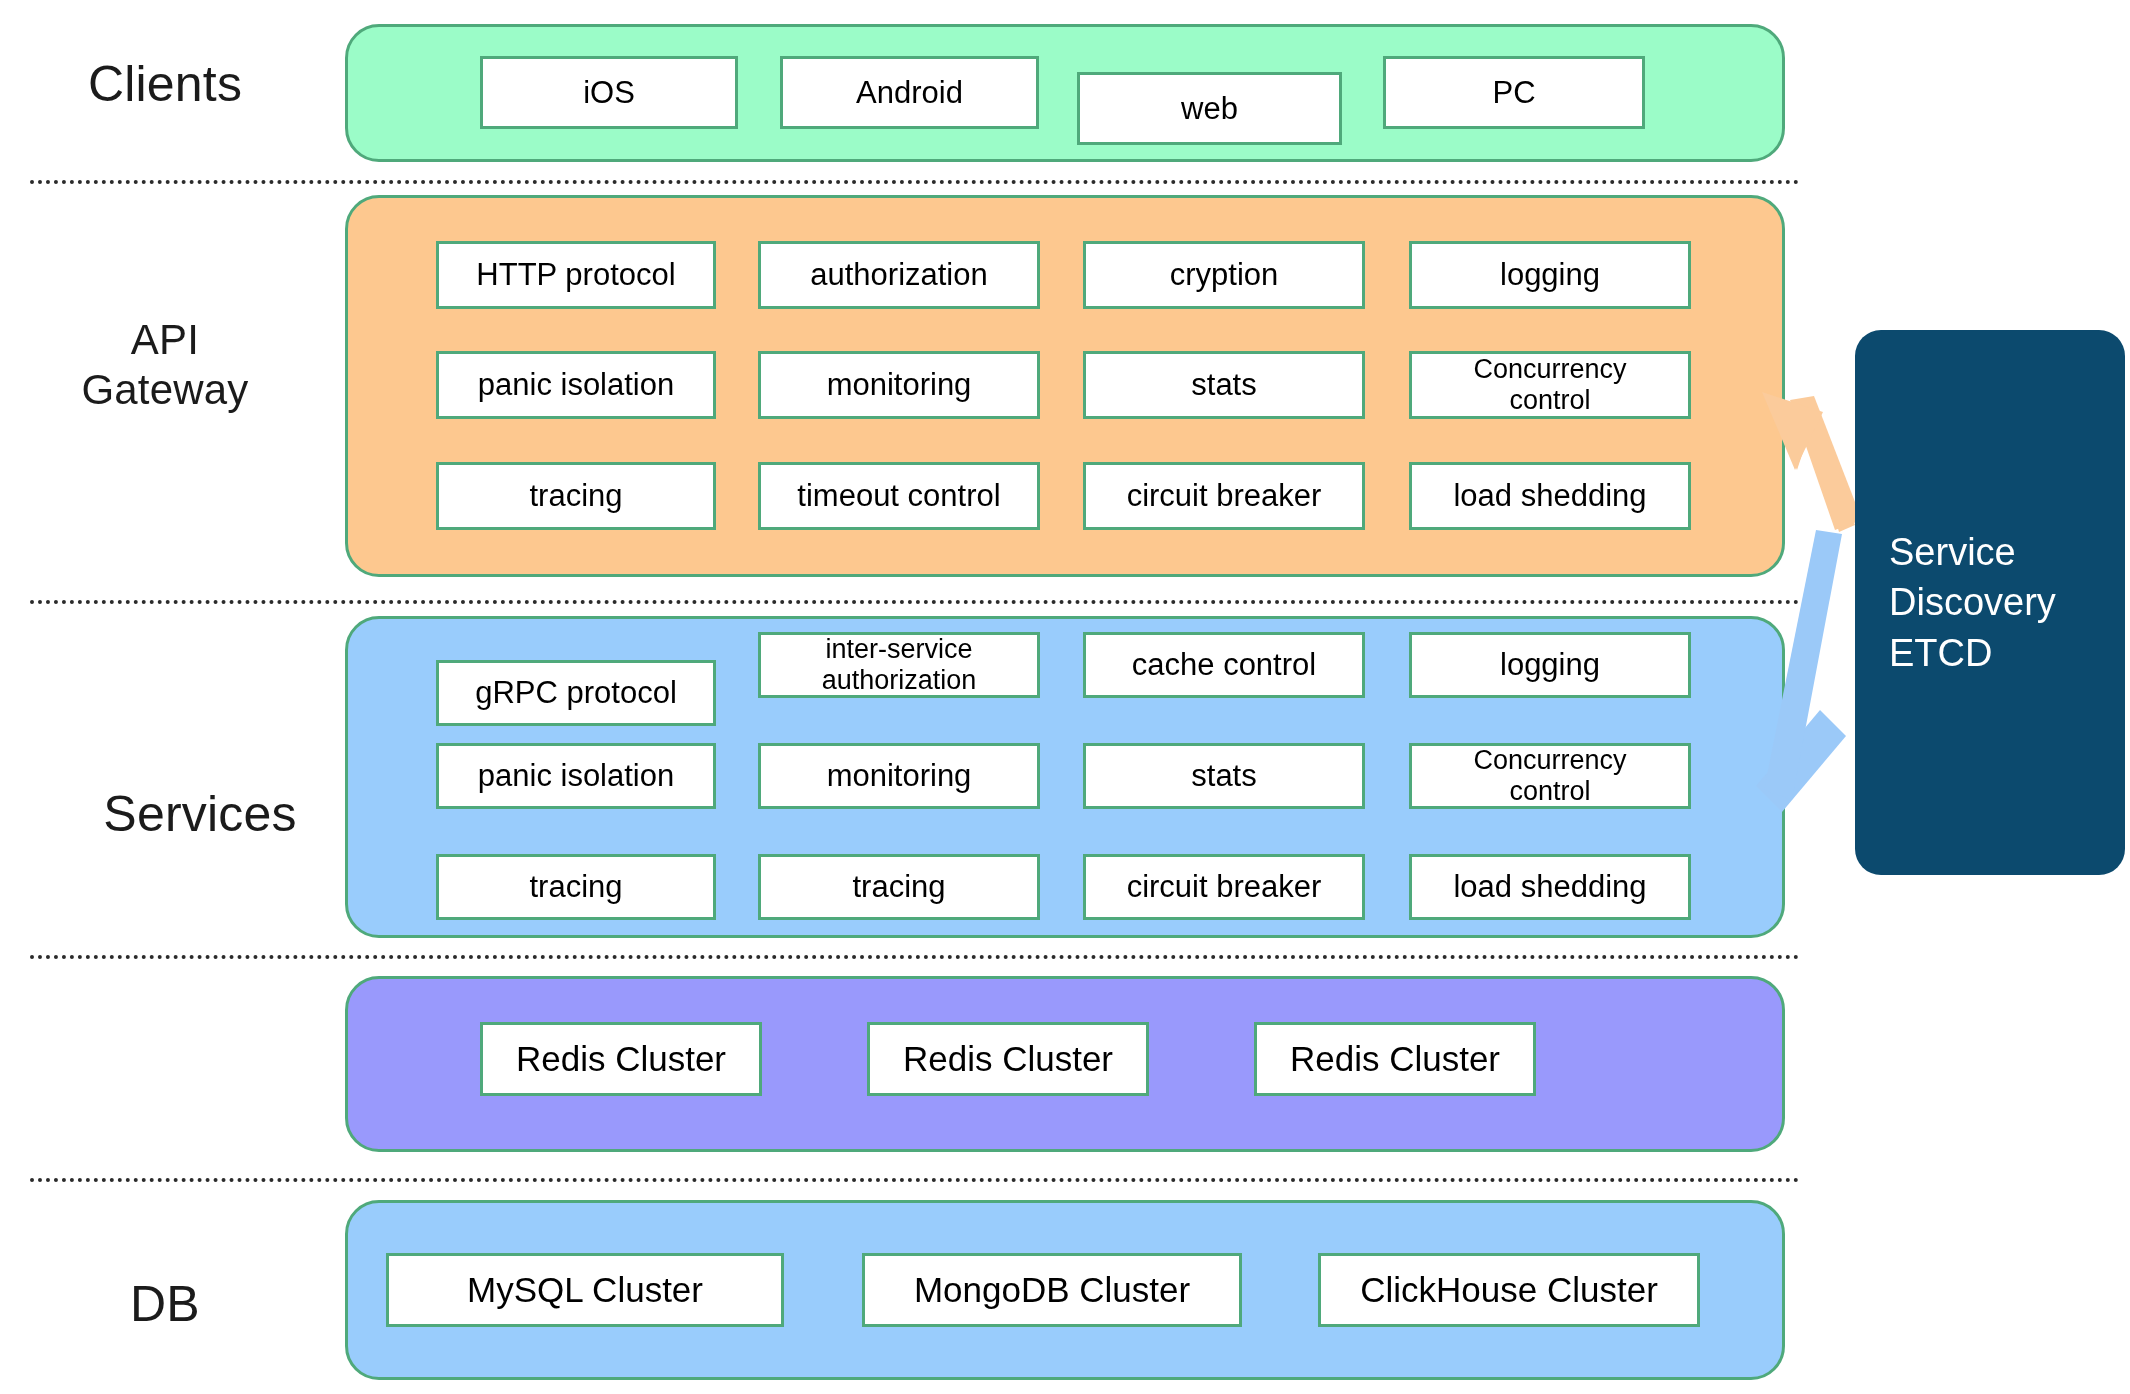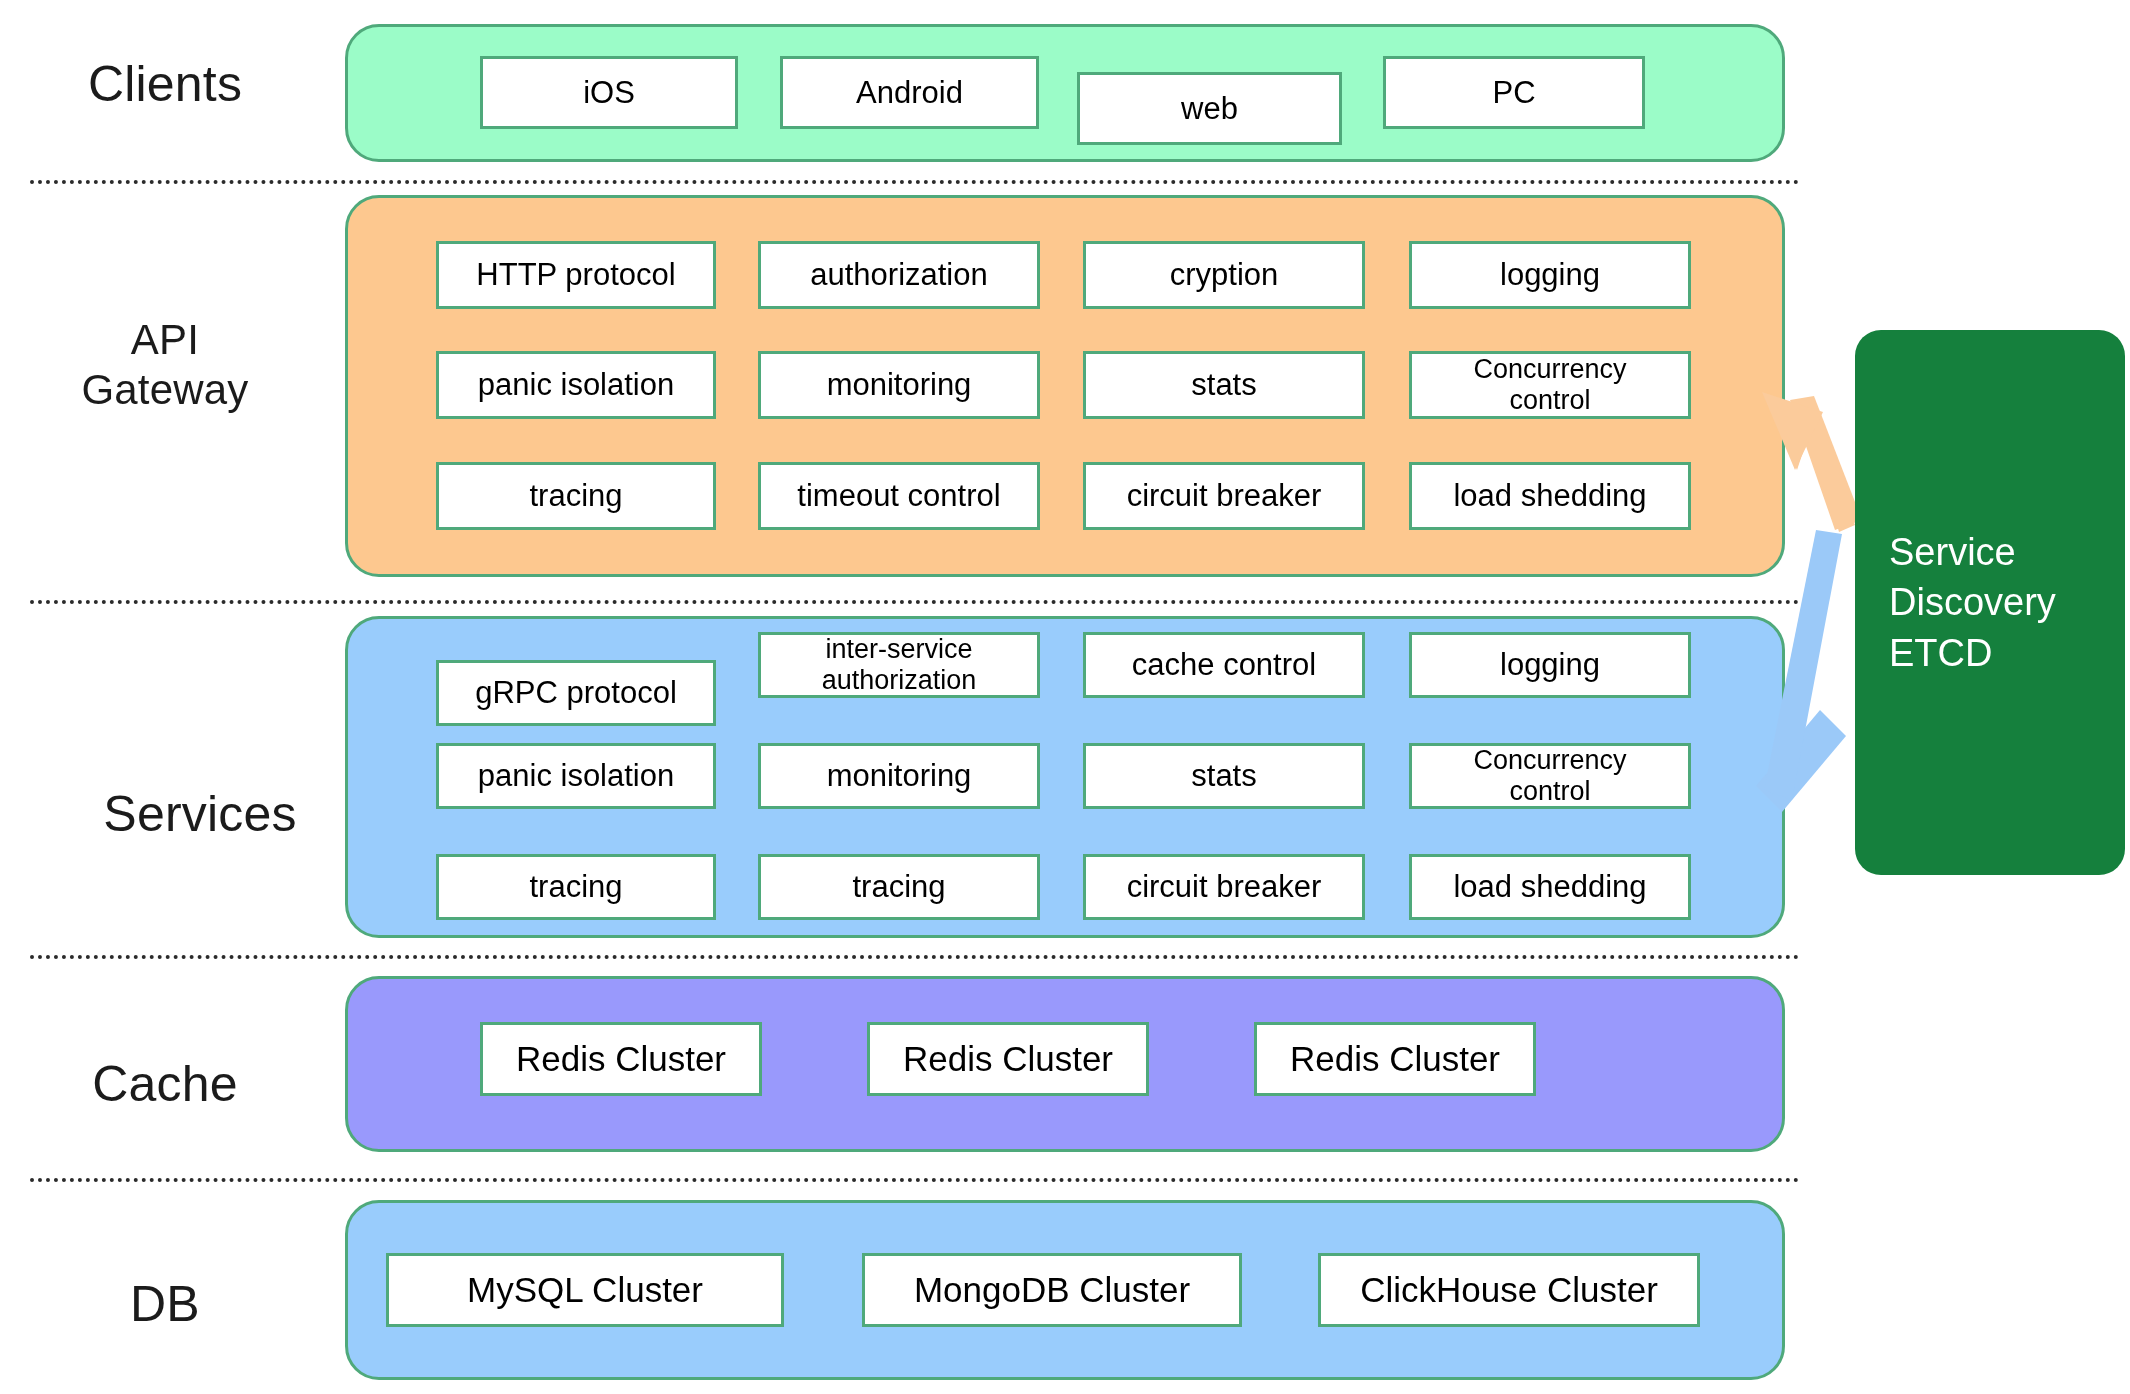--- a/index.html
+++ b/index.html
@@ -65,21 +65,21 @@
     left: 30px;
     width: 1770px;
     height: 0;
     border-top: 4px dotted #2b2b2b;
   }
 
   
   #service-discovery {
     position: absolute;
     box-sizing: border-box;
-    background: #15803d;
+    background: #0c4a6e;
     border-radius: 26px;
     color: #ffffff;
     font-size: 38px;
     line-height: 1.33;
     padding: 0 34px;
     display: flex;
     align-items: center;
     justify-content: flex-start;
   }
 
@@ -101,23 +101,20 @@
 
   <div class="row-label small" style="top:315px;">
     <div>API</div>
     <div>Gateway</div>
   </div>
 
   <div class="row-label big" style="top:785px;padding-left:35px;">
     <span>Services</span>
   </div>
 
-  <div class="row-label big" style="top:1055px;">
-    <span>Cache</span>
-  </div>
 
   <div class="row-label big" style="top:1275px;">
     <span>DB</span>
   </div>
 
   <div class="layer" id="layer-clients" style="left:345px; top:24px; width:1440px; height:138px; background:#9BFCC8;">
   </div>
   <div class="node" style="left:480px; top:56px; width:258px; height:73px;">iOS</div>
   <div class="node" style="left:780px; top:56px; width:259px; height:73px;">Android</div>
   <div class="node" style="left:1077px; top:72px; width:265px; height:73px;">web</div>

